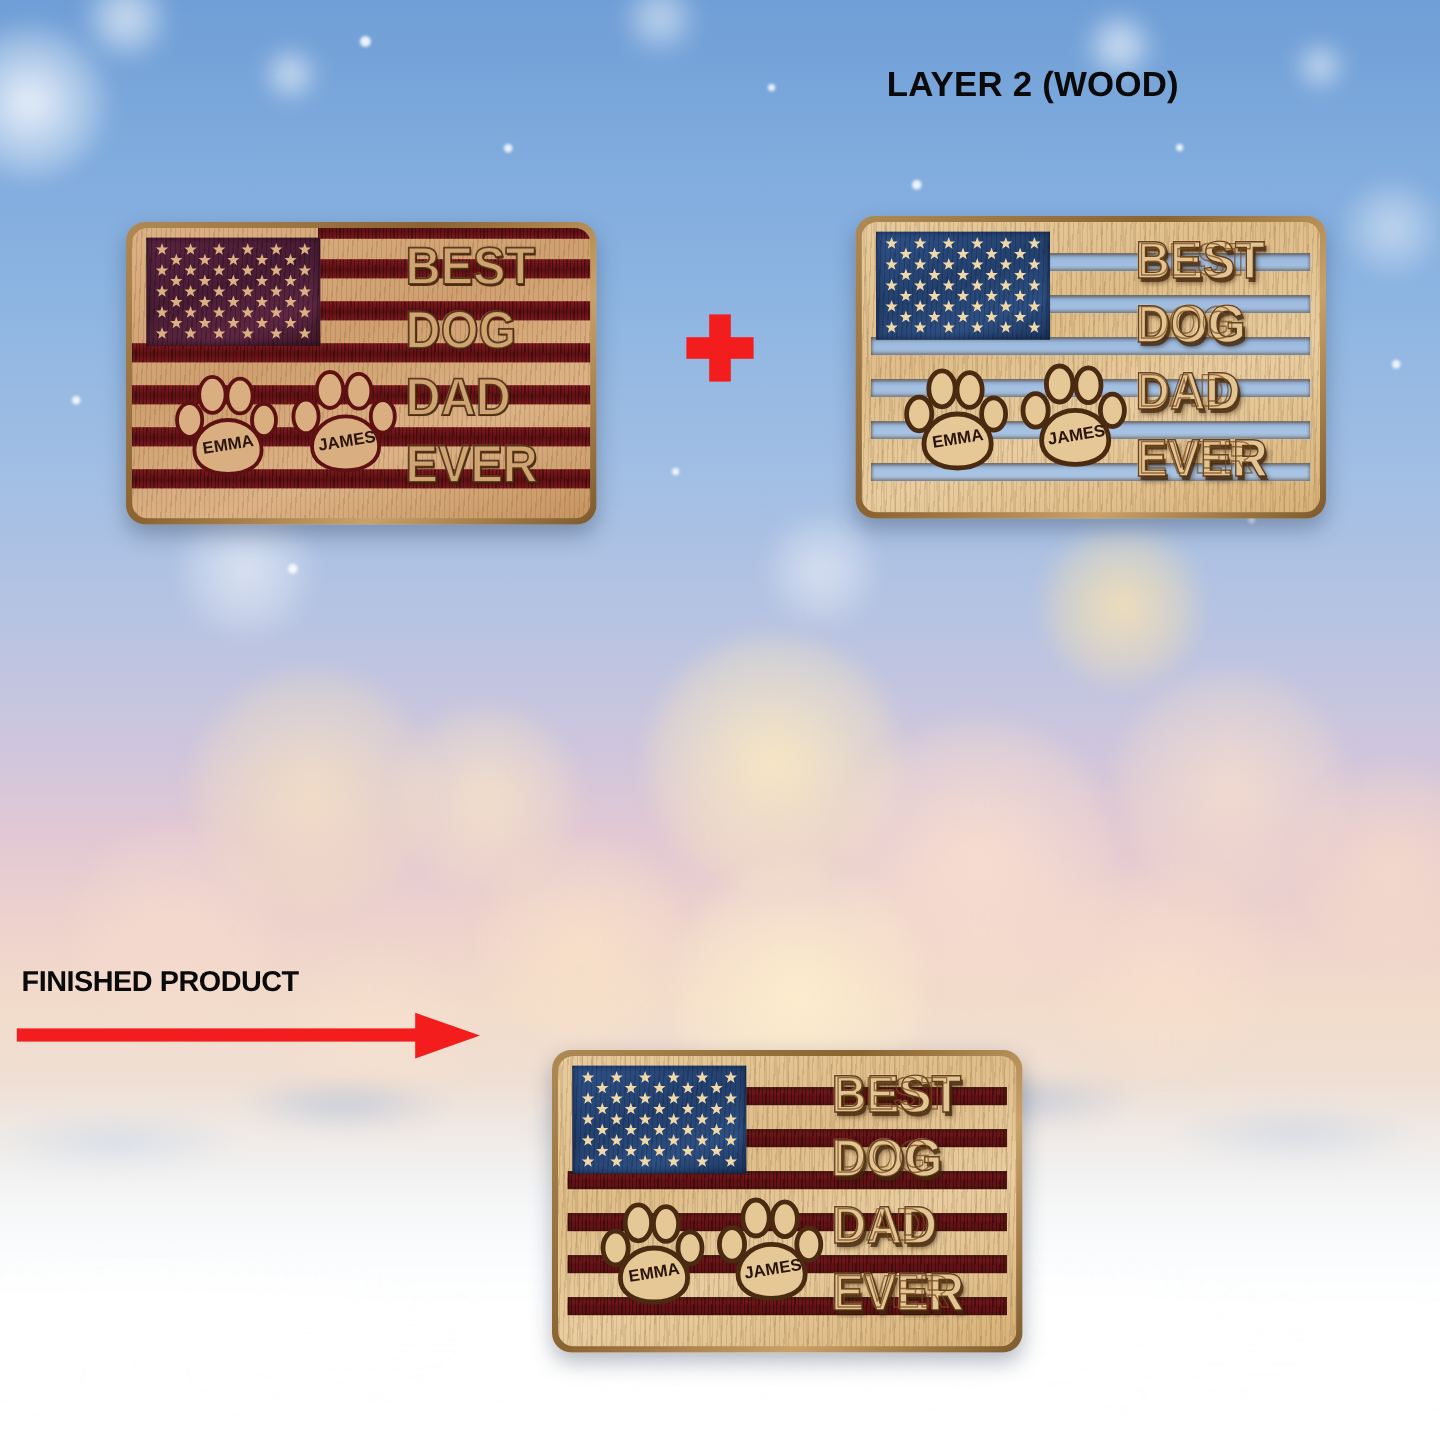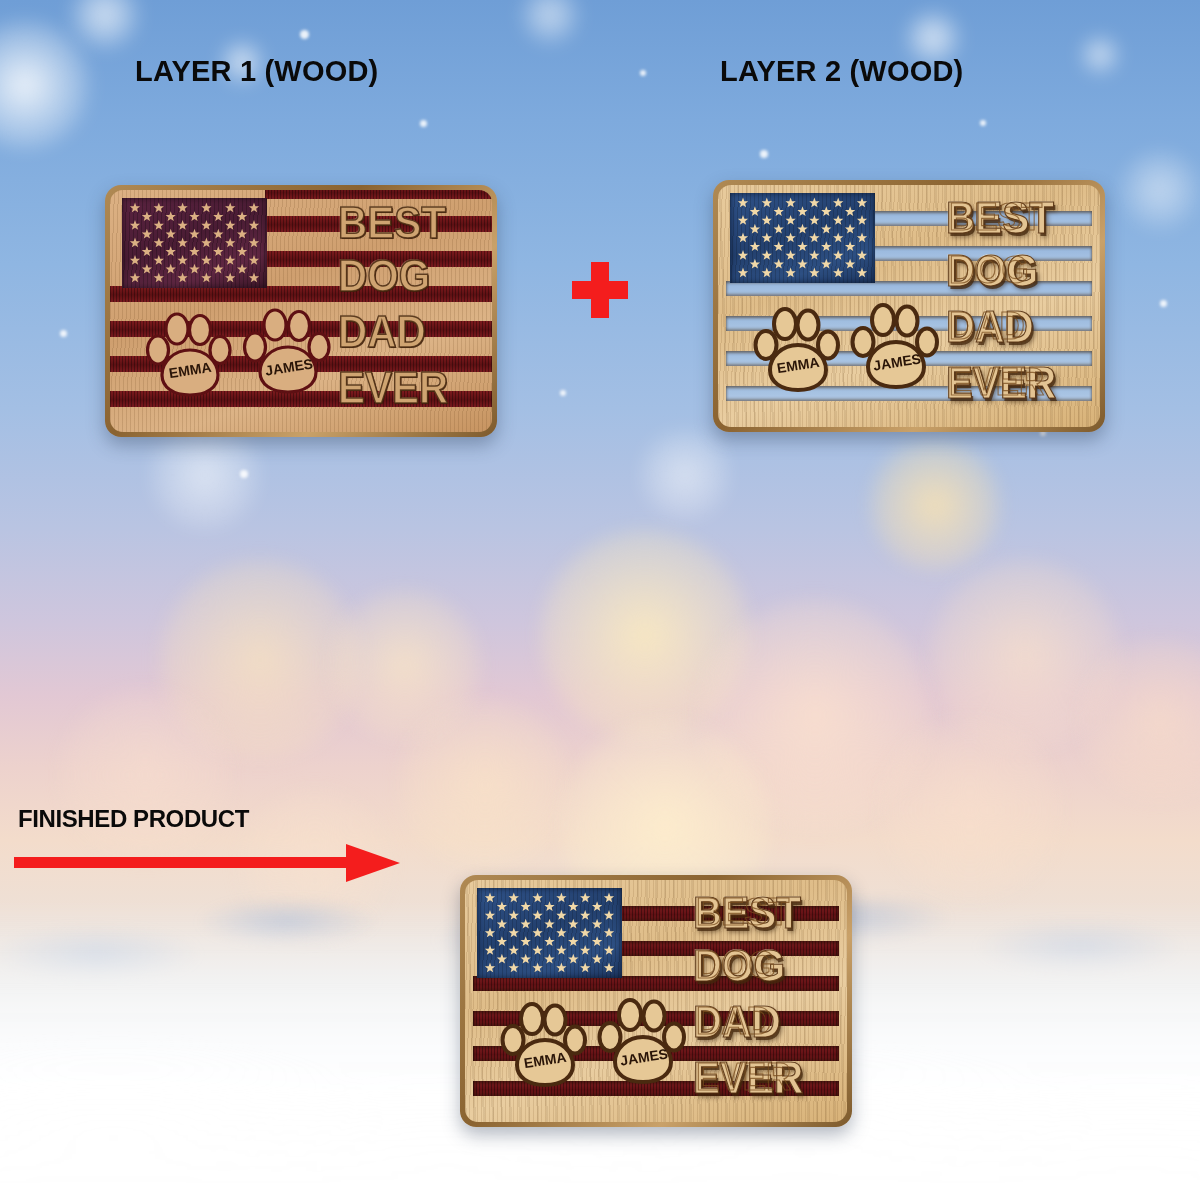--- a/index.html
+++ b/index.html
@@ -52,21 +52,21 @@
   }
   .flake{position:absolute;border-radius:50%;background:rgba(255,255,255,.85);filter:blur(1.4px);}
 
   
   .heading{
     position:absolute;font-weight:bold;color:#0a0a0a;
     font-size:29px;letter-spacing:.2px;white-space:nowrap;
     font-family:"Liberation Sans", sans-serif;
   }
   #layer1-heading{left:135px;top:55px;}
-  #layer2-heading{left:720px;top:55px;text-align:right;}
+  #layer2-heading{left:739px;top:55px;text-align:right;}
   #finished-heading{left:18px;top:805px;font-size:24px;letter-spacing:-.4px;}
 
   
   #plus-sign{position:absolute;left:572px;top:262px;width:56px;height:56px;}
   #plus-sign .bar{position:absolute;background:#f41d1d;}
   #plus-sign .bar.h{left:0;top:19px;width:56px;height:18px;}
   #plus-sign .bar.v{left:19px;top:0;width:18px;height:56px;}
 
   
   #finished-arrow{position:absolute;left:14px;top:843px;width:386px;height:40px;}
@@ -223,21 +223,20 @@
     <div class="flake" style="left:640px;top:70px;width:6px;height:6px;"></div>
     <div class="flake" style="left:760px;top:150px;width:8px;height:8px;"></div>
     <div class="flake" style="left:980px;top:120px;width:6px;height:6px;"></div>
     <div class="flake" style="left:1160px;top:300px;width:7px;height:7px;"></div>
     <div class="flake" style="left:60px;top:330px;width:7px;height:7px;"></div>
     <div class="flake" style="left:560px;top:390px;width:6px;height:6px;"></div>
     <div class="flake" style="left:240px;top:470px;width:8px;height:8px;"></div>
     <div class="flake" style="left:1040px;top:430px;width:6px;height:6px;"></div>
   </div>
 
-  <div class="heading" id="layer1-heading">LAYER 1 (WOOD)</div>
   <div class="heading" id="layer2-heading">LAYER 2 (WOOD)</div>
   <div class="heading" id="finished-heading">FINISHED PRODUCT</div>
 
   <div id="plus-sign">
     <div class="bar h"></div>
       <div class="bar v"></div>
   </div>
 
   <div id="finished-arrow">
     <div class="shaft"></div>

